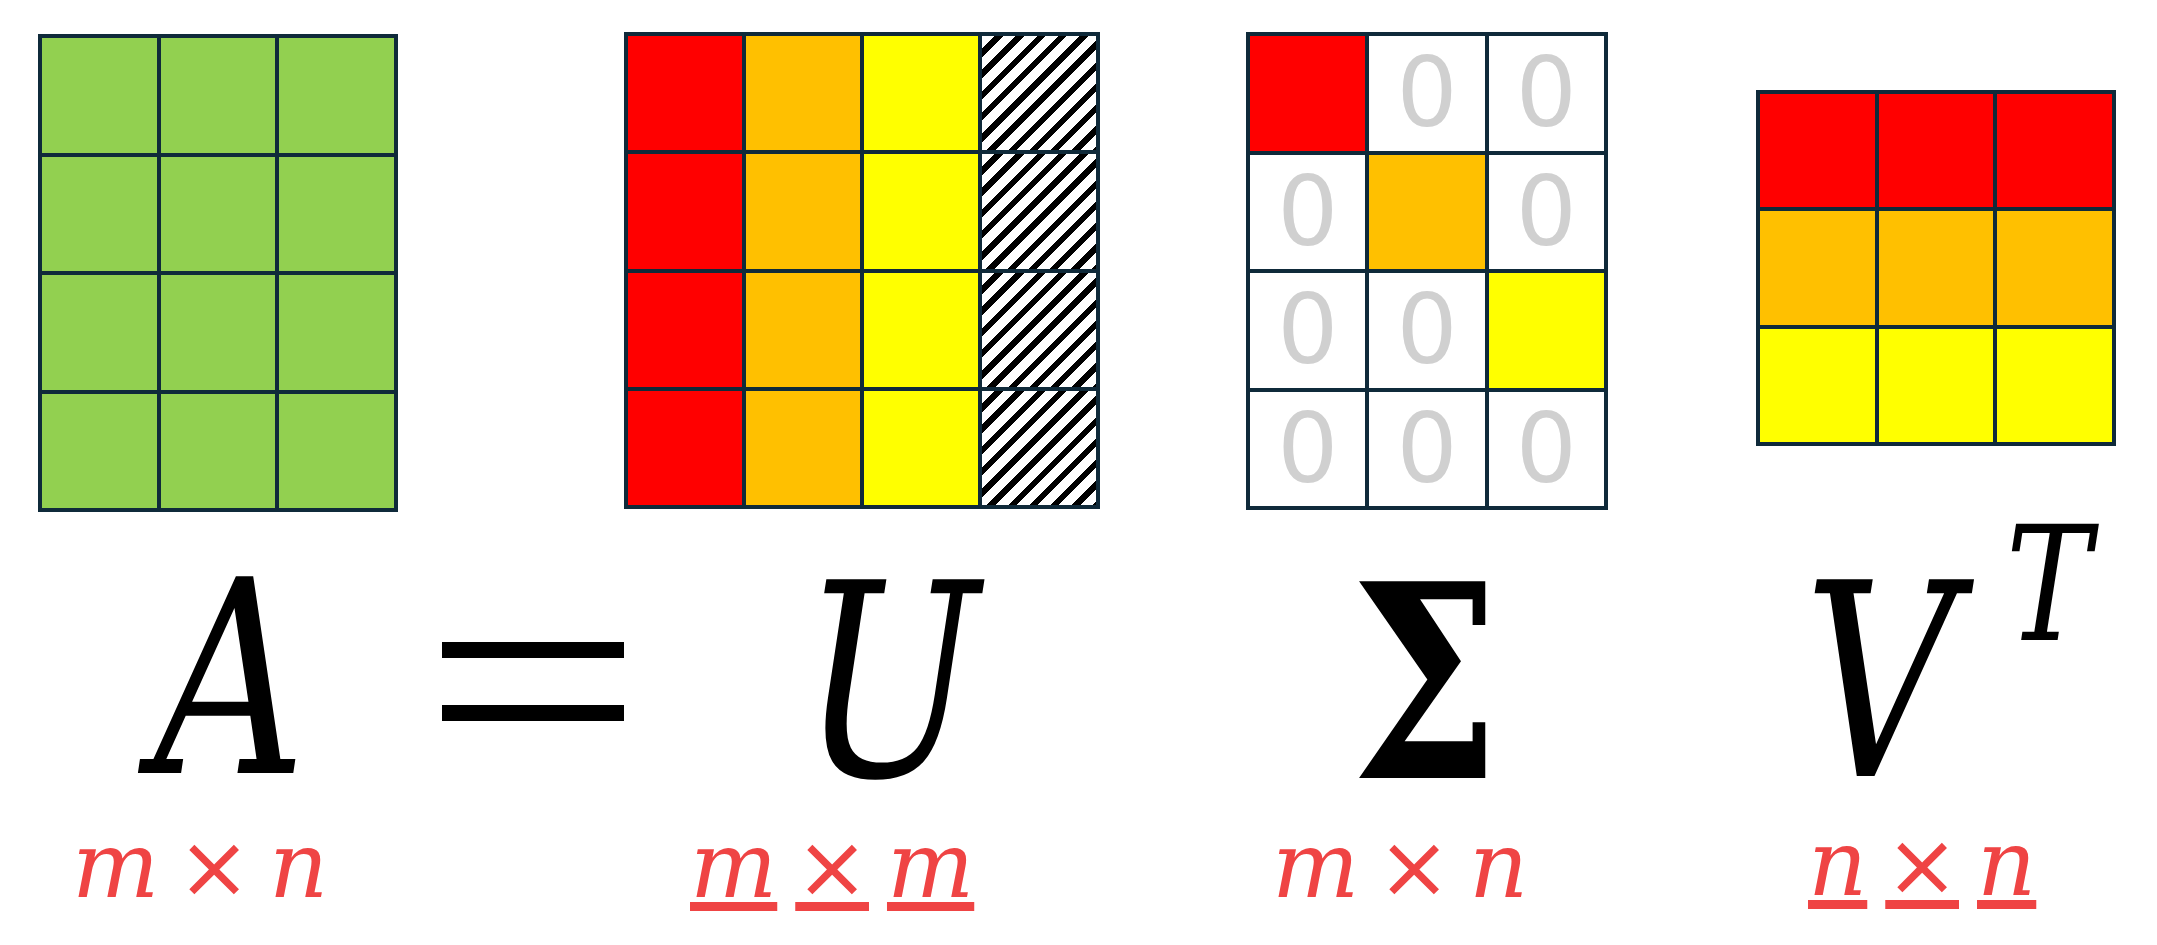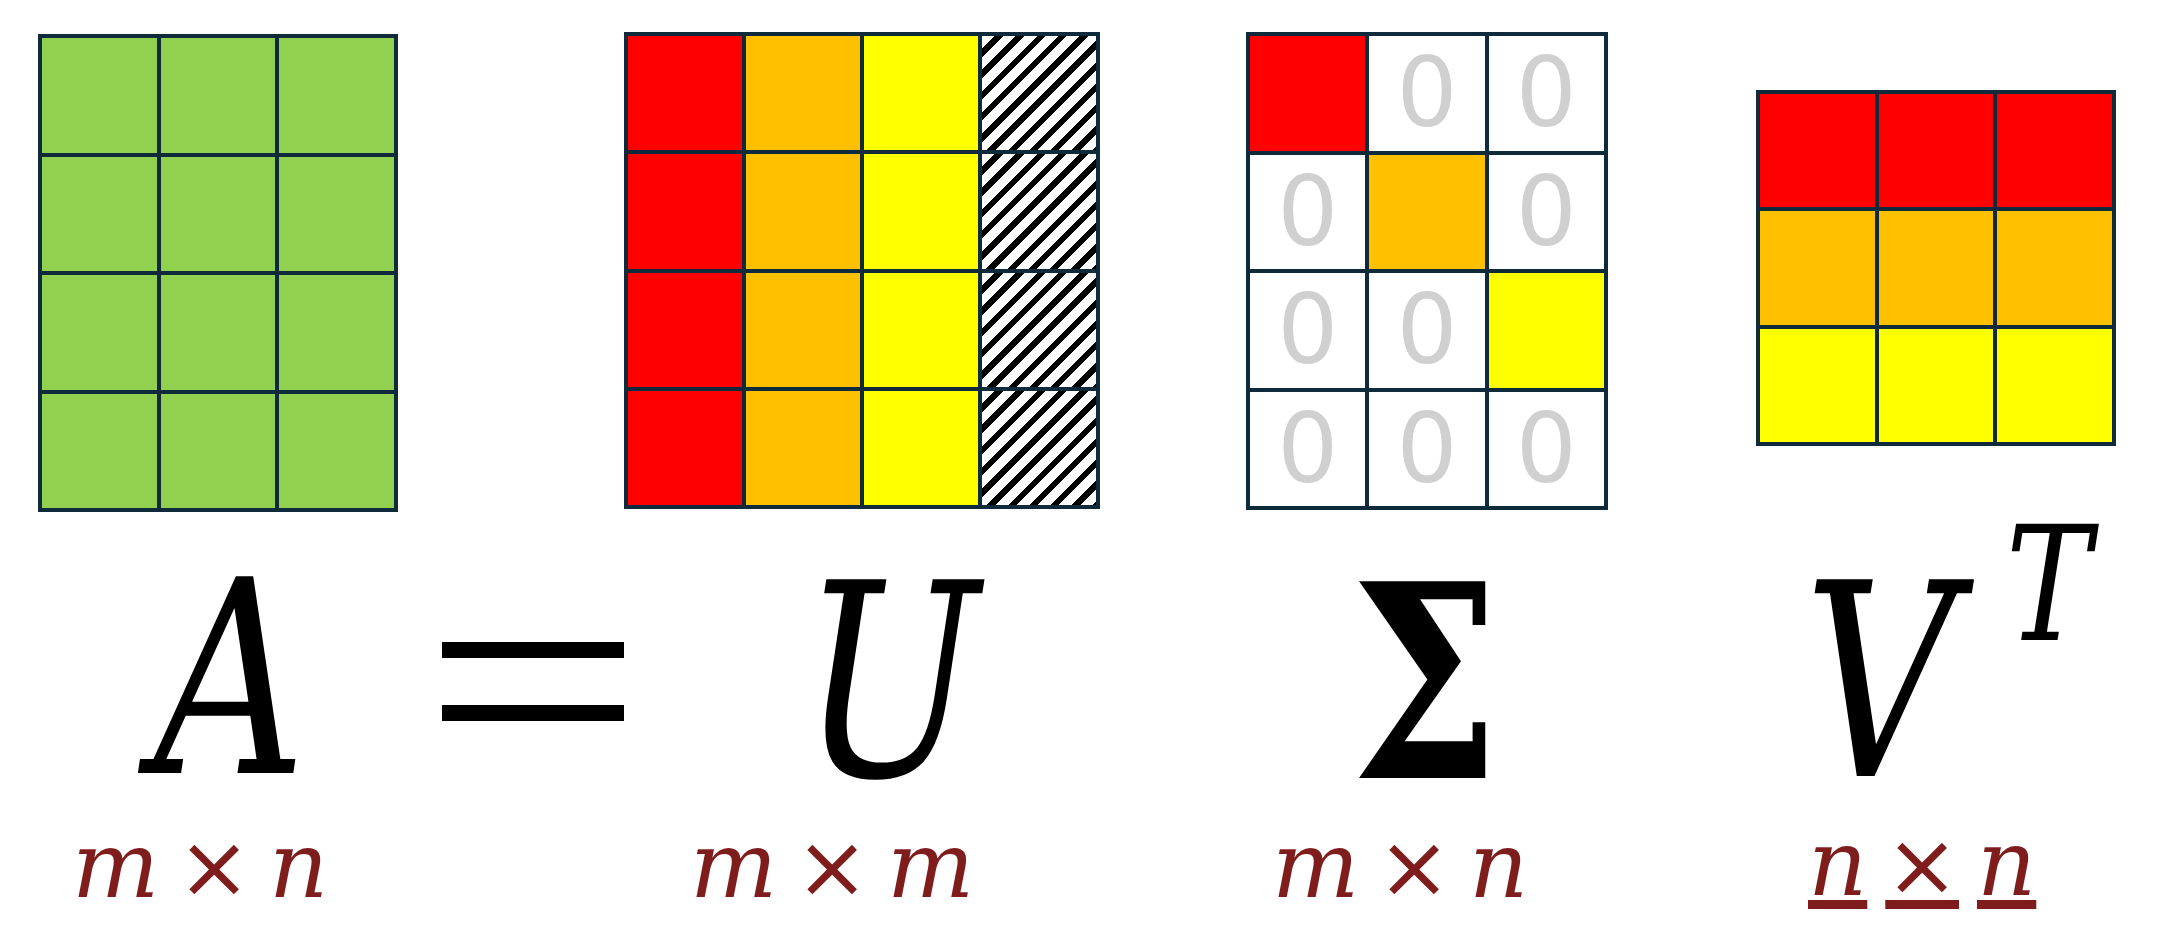--- a/index.html
+++ b/index.html
@@ -4,21 +4,21 @@
 <style>
   html, body { margin:0; padding:0; background:#ffffff; }
   body { width:2157px; height:945px; position:relative; overflow:hidden;
          font-family:"DejaVu Serif", "Liberation Serif", serif; }
   .matrix { position:absolute; display:grid; border:4px solid #0f2a3a; box-sizing:border-box; background:#0f2a3a; gap:4px; }
   .cell { box-sizing:border-box; display:flex; align-items:center; justify-content:center;
           font-family:"DejaVu Sans", "Liberation Sans", sans-serif; font-size:96px; color:#d0d0d0; line-height:1; }
   .hatch { background: repeating-linear-gradient(135deg, #ffffff 0px, #ffffff 9px, #000000 9px, #000000 15px); }
   .sym { position:absolute; font-family:"DejaVu Serif", "Liberation Serif", serif; font-style:italic; color:#000; line-height:1; }
   .big { font-size:270px; transform:scaleX(0.78); transform-origin:center; }
-  .dim { position:absolute; font-family:"DejaVu Serif", "Liberation Serif", serif; font-style:italic; color:#7f1d1d; font-size:92px; line-height:1; white-space:nowrap; }
+  .dim { position:absolute; font-family:"DejaVu Serif", "Liberation Serif", serif; font-style:italic; color:#ef4444; font-size:92px; line-height:1; white-space:nowrap; }
   .times { font-style:normal; font-family:"DejaVu Sans", "Liberation Sans", sans-serif; font-size:88px; padding:0 18px; }
   .eq { position:absolute; left:442px; width:182px; height:16px; background:#000; }
 </style>
 </head>
 <body>
 
 <div class="matrix" id="mat-A" style="left:38px; top:34px; width:360px; height:478px; grid-template-columns:repeat(3,1fr); grid-template-rows:repeat(4,1fr);">
     <div class="cell" style="background: rgb(146, 208, 80);"></div>
     <div class="cell" style="background: rgb(146, 208, 80);"></div>
     <div class="cell" style="background: rgb(146, 208, 80);"></div>
@@ -89,21 +89,21 @@
 <div class="sym big" style="left:1325px; top:548px; width:200px; text-align:center; font-style:normal; font-weight:bold;">Σ</div>
 
 <div class="sym big" style="left:1780px; top:548px; width:200px; text-align:center;">V</div>
 
 <div class="sym" style="left:1995px; top:505px; font-size:160px; transform:scaleX(0.8);">T</div>
 
 <div class="dim" style="left:72px; top:820px;">
   <span>m</span><span class="times">×</span><span>n</span>
 </div>
 
-<div class="dim" style="left:690px; top:820px;">
+<div class="dim" style="left:690px; top:820px;text-decoration:underline;">
   <span>m</span><span class="times">×</span><span>m</span>
 </div>
 
 <div class="dim" style="left:1272px; top:820px;">
   <span>m</span><span class="times">×</span><span>n</span>
 </div>
 
 <div class="dim" style="left:1808px; top:818px;text-decoration:underline;">
   <span>n</span><span class="times">×</span><span>n</span>
 </div>

